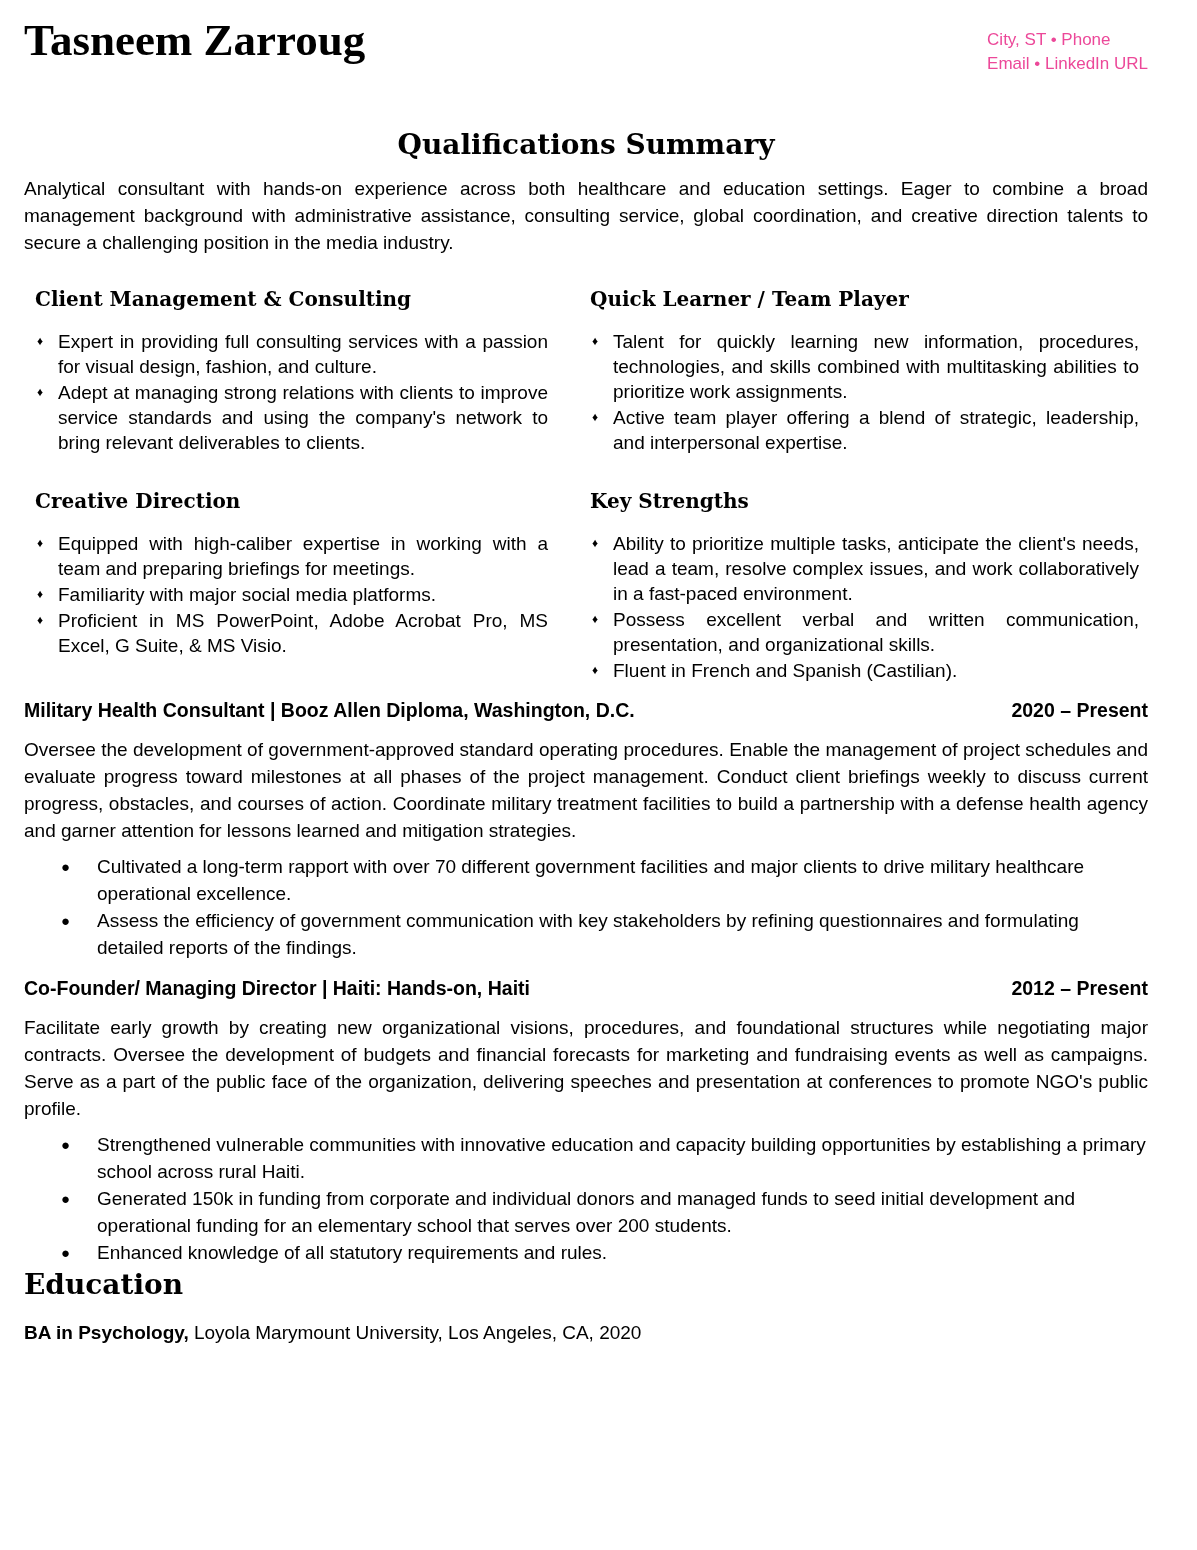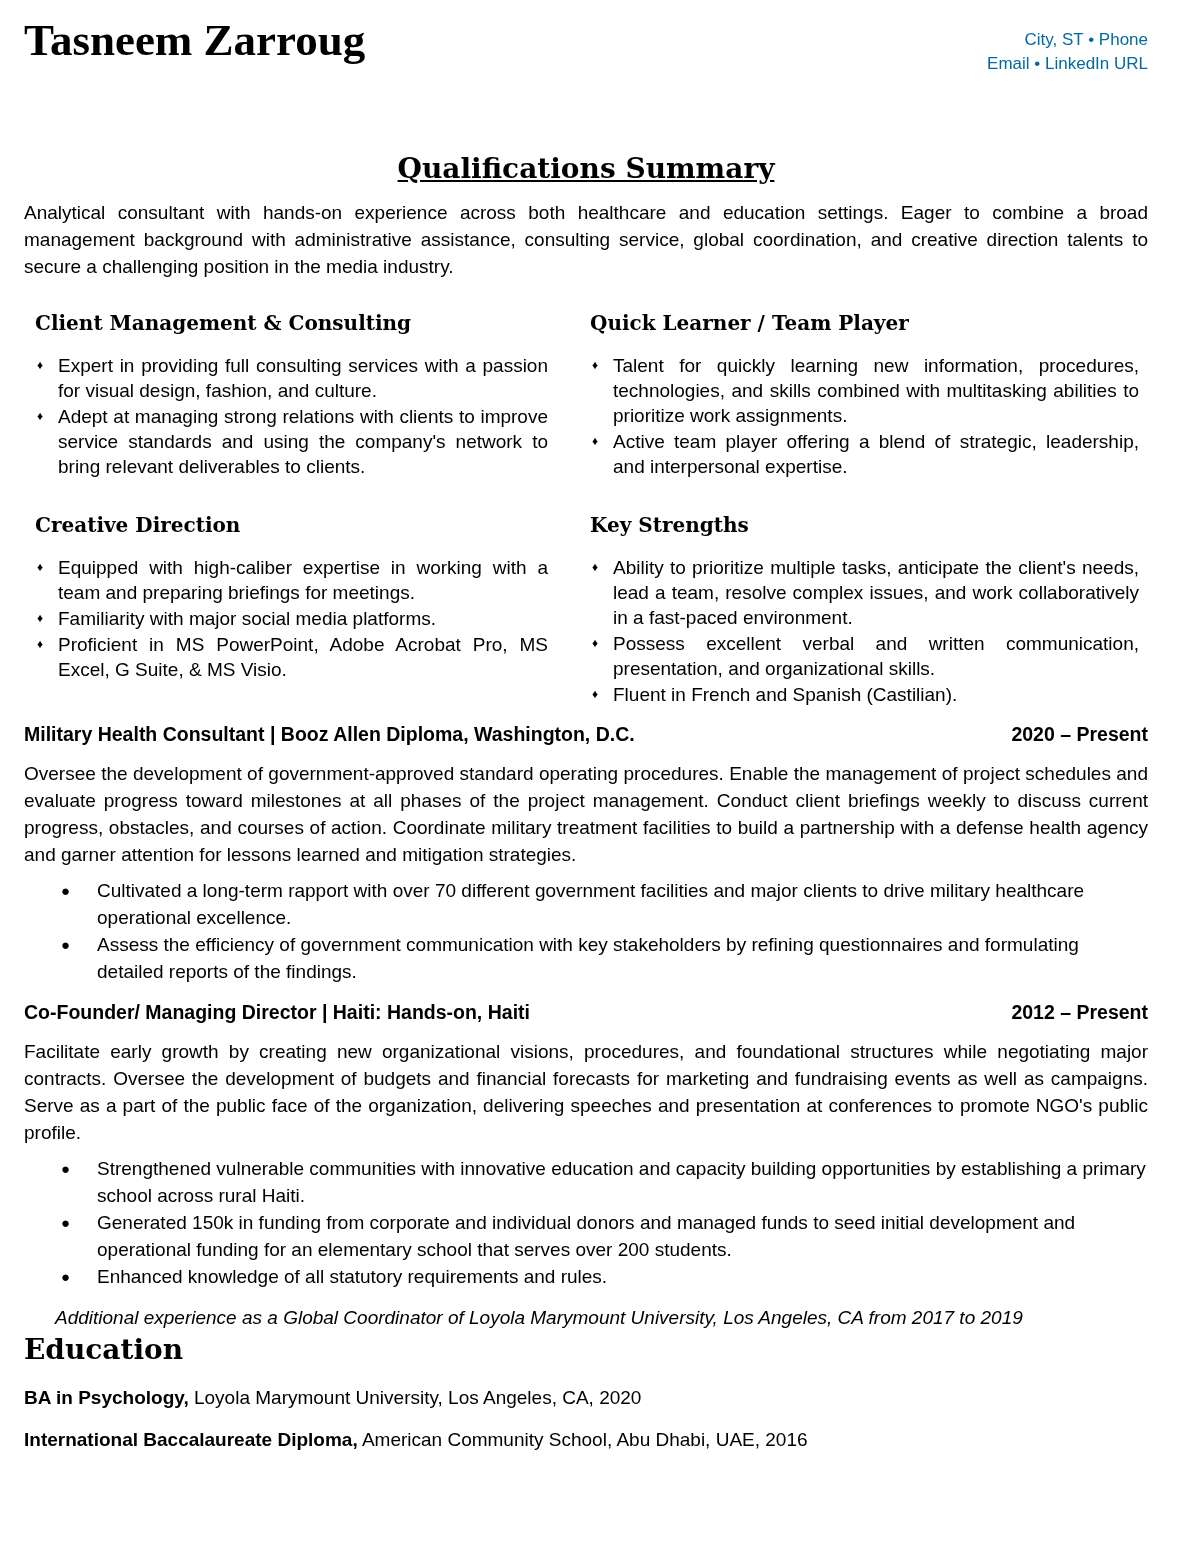--- a/index.html
+++ b/index.html
@@ -17,39 +17,39 @@
   
   .header-row { display: flex; justify-content: space-between; align-items: flex-start; }
   .name {
     font-family: "Liberation Serif", serif;
     font-weight: bold;
     font-size: 45px;
     line-height: 56px;
     letter-spacing: 0px;
   }
   .contact {
-    text-align: right;
+    text-align: left;
     font-size: 17px;
     line-height: 24px;
-    color: #0369a1;
+    color: #ec4899;
     padding-top: 16px;
   }
   .contact div { cursor: pointer; }
 
   
   .section-title {
     font-family: "DejaVu Serif", serif;
     font-weight: bold;
     font-size: 28px;
     line-height: 38px;
   }
   .centered { text-align: center; }
 
   
-  .summary-title { margin-top: 74px; text-decoration: underline; }
+  .summary-title { margin-top: 50px; }
   .summary-para {
     margin-top: 11px;
     font-size: 19px;
     line-height: 27px;
     text-align: justify;
   }
 
   
   .skills {
     margin-top: 30px;
@@ -241,24 +241,20 @@
         <span class="dot">●</span>
         <span class="job-bullet-text">Generated 150k in funding from corporate and individual donors and managed funds to seed initial development and operational funding for an elementary school that serves over 200 students.</span>
       </li>
       <li>
         <span class="dot">●</span>
         <span class="job-bullet-text">Enhanced knowledge of all statutory requirements and rules.</span>
       </li>
     </ul>
   </div>
 
-  <div class="additional-note">Additional experience as a Global Coordinator of Loyola Marymount University, Los Angeles, CA from 2017 to 2019</div>
 
   <div class="section-title education-title">Education</div>
 
   <div class="edu-item">
     <span class="degree">BA in Psychology,</span><span> Loyola Marymount University, Los Angeles, CA, 2020</span>
   </div>
-  <div class="edu-item">
-    <span class="degree">International Baccalaureate Diploma,</span><span> American Community School, Abu Dhabi, UAE, 2016</span>
-  </div>
 
 </div>
 
 </body></html>

